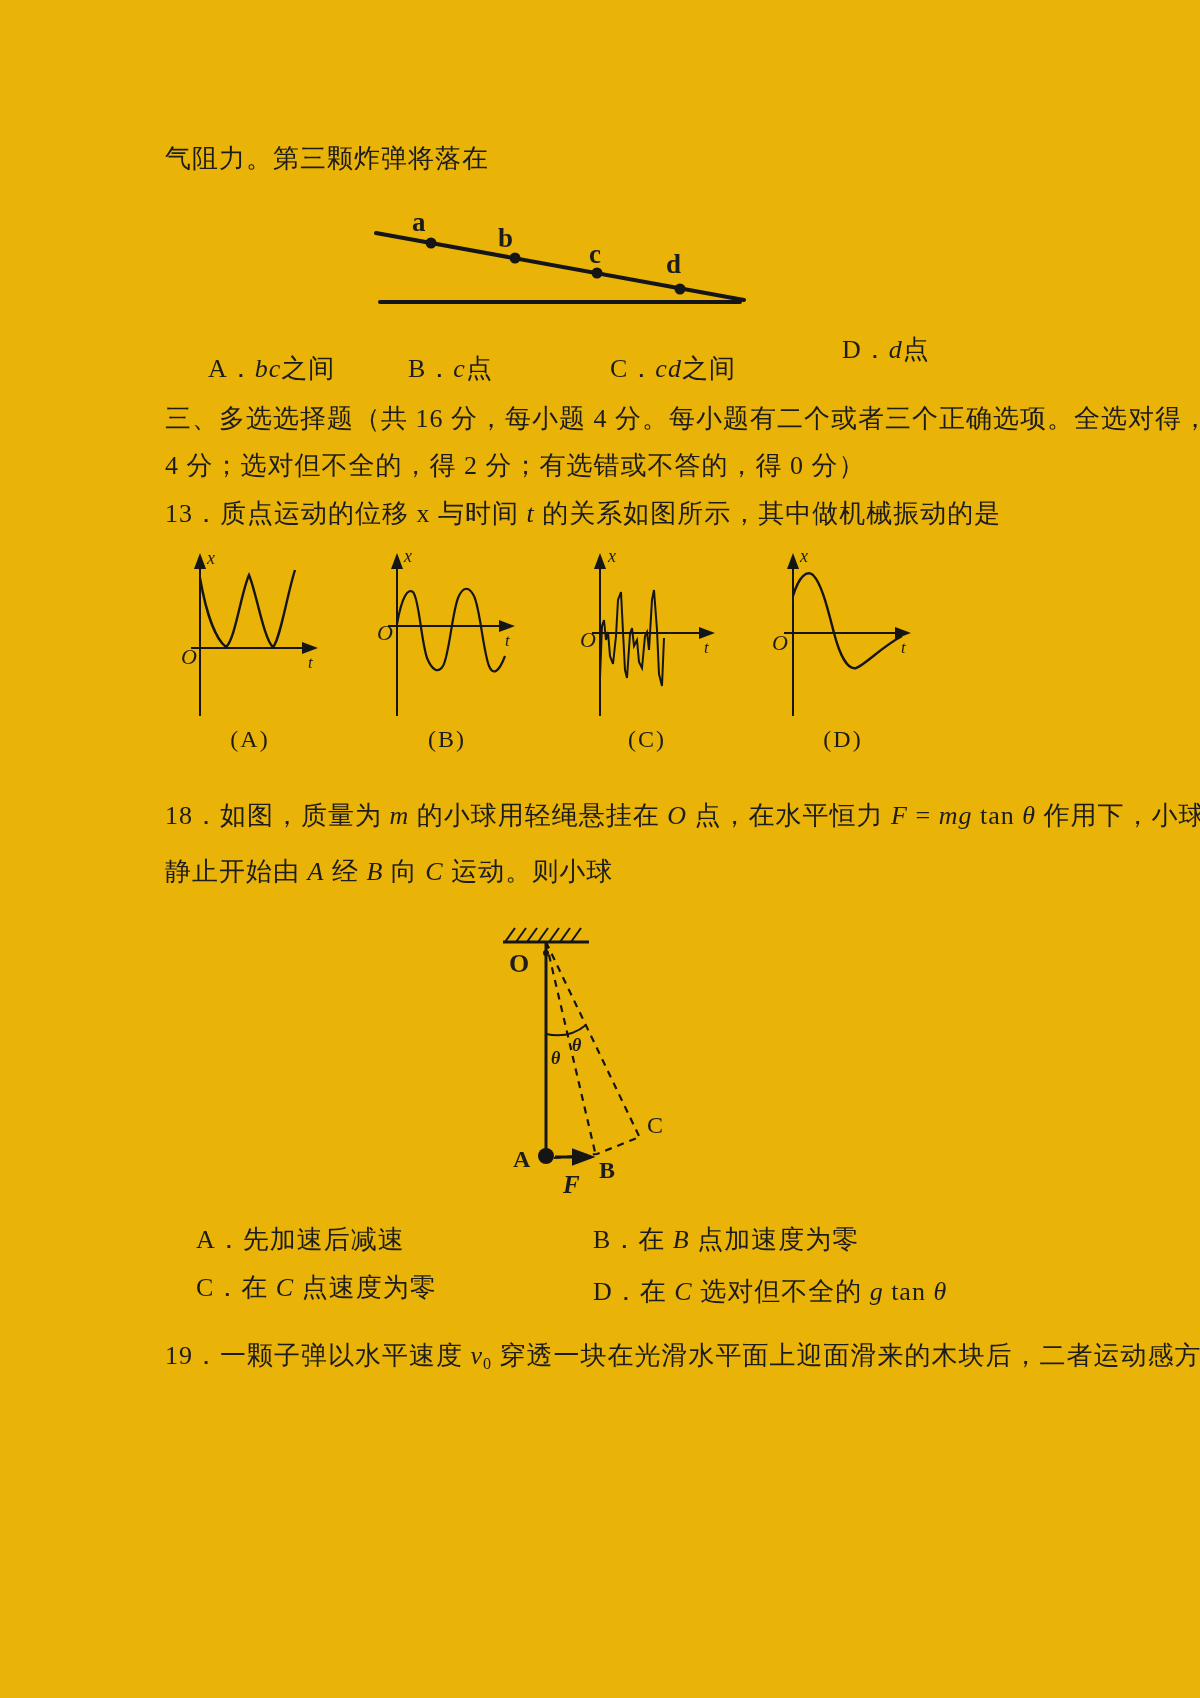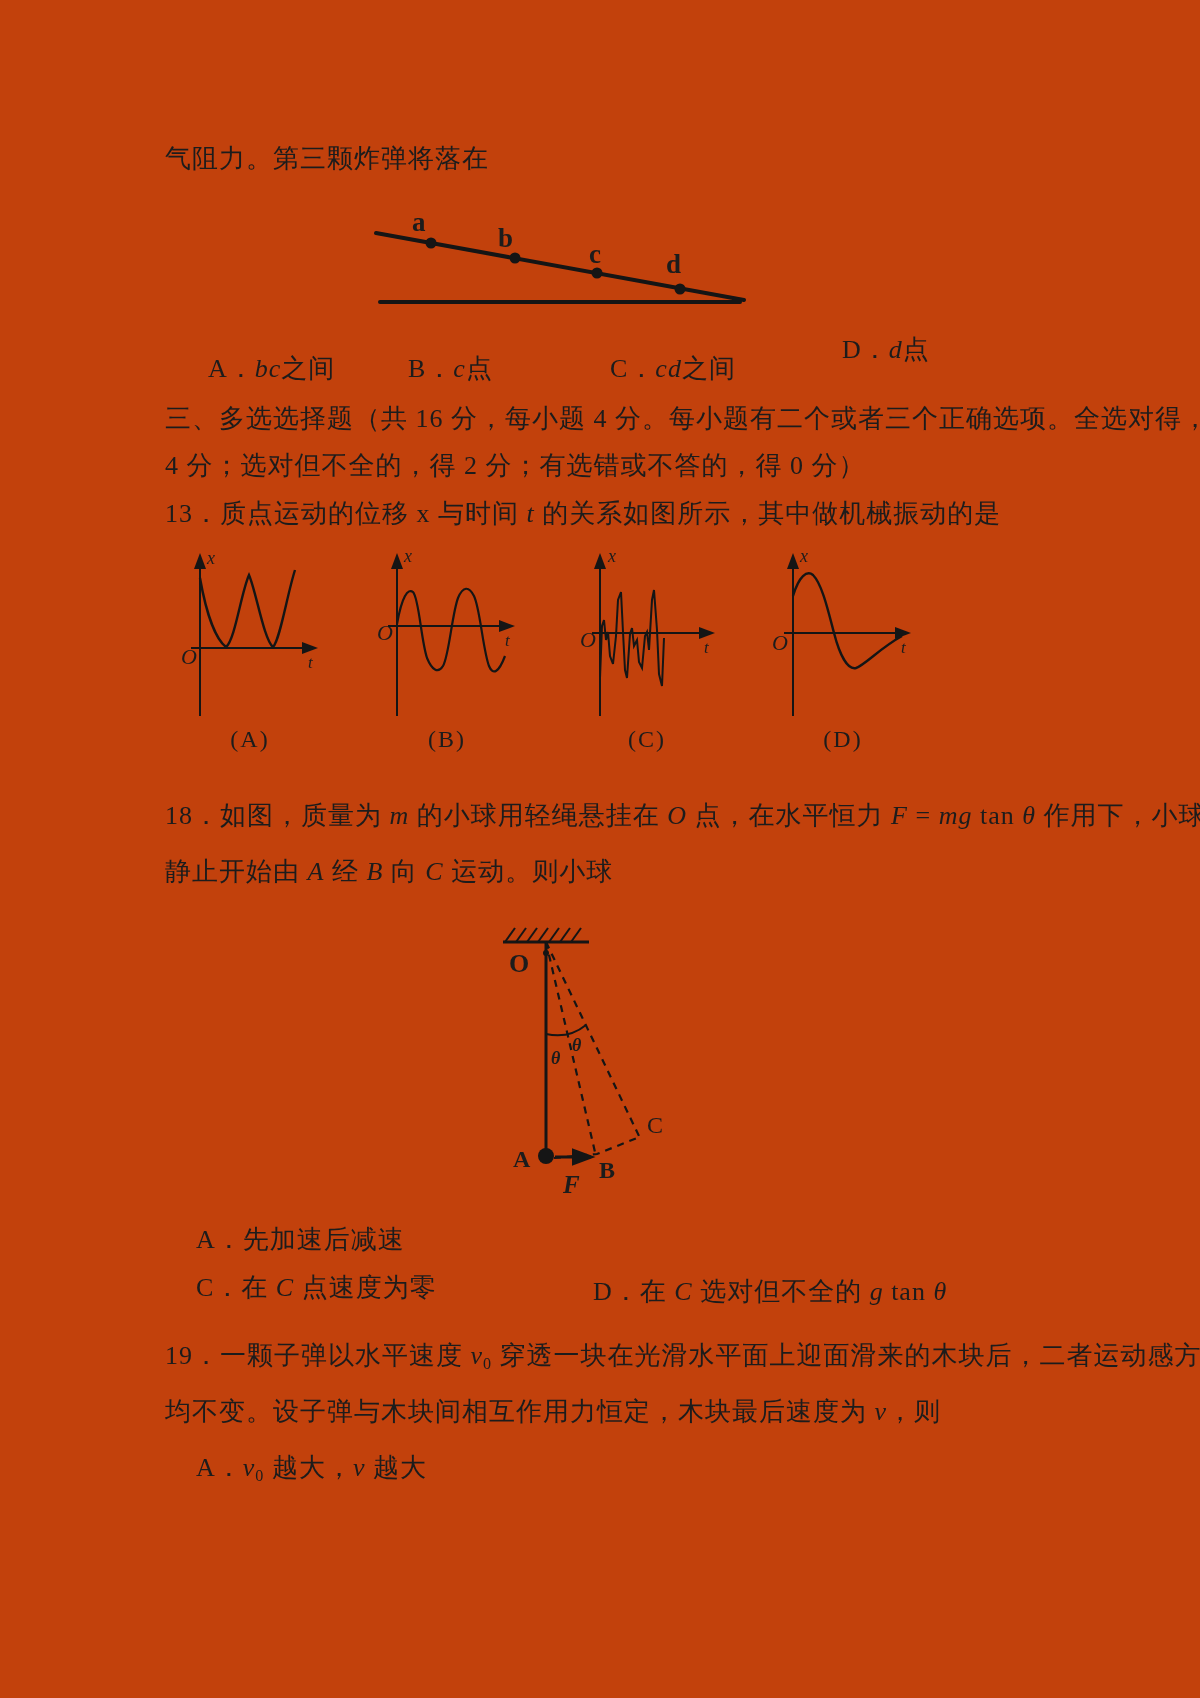--- a/index.html
+++ b/index.html
@@ -1,18 +1,18 @@
 <!DOCTYPE html>
 <html><head>
 <meta charset="utf-8">
 <style>
   html,body{margin:0;padding:0;background:#e8e8e8;}
   .page{
     position:relative;width:1200px;height:1698px;margin:0 auto;
-    background:#c2410c;color:#1c1c1c;
+    background:#eab308;color:#1c1c1c;
     font-family:"Liberation Serif","DejaVu Serif",serif;
     overflow:hidden;
   }
   .line{
     position:absolute;font-size:26px;line-height:32px;
     white-space:nowrap;letter-spacing:1px;
   }
   .it{font-style:italic;}
   .sub{font-size:0.62em;vertical-align:-0.3em;}
   .fig{position:absolute;}
@@ -139,20 +139,19 @@
       <text x="106" y="152" font-size="18" font-style="italic" font-weight="bold">θ</text>
       <text x="127" y="139" font-size="18" font-style="italic" font-weight="bold">θ</text>
       <text x="68" y="255" font-size="24" font-weight="bold">A</text>
       <text x="118" y="281" font-size="25" font-style="italic" font-weight="bold">F</text>
       <text x="154" y="266" font-size="24" font-weight="bold">B</text>
       <text x="202" y="221" font-size="24">C</text>
     </svg>
   </div>
 
   <div class="line" style="left:196px;top:1224px"><span>A．先加速后减速</span></div>
+  <div class="line" style="left:593px;top:1224px"><span>B．在 </span><span class="it">B</span><span> 点加速度为零</span></div>
   <div class="line" style="left:196px;top:1272px"><span>C．在 </span><span class="it">C</span><span> 点速度为零</span></div>
   <div class="line" style="left:593px;top:1276px"><span>D．在 </span><span class="it">C</span><span> 选对但不全的 </span><span class="it">g</span><span> tan </span><span class="it">θ</span></div>
 
   <div class="line" style="left:165px;top:1340px"><span>19．一颗子弹以水平速度 </span><span class="it">v</span><span class="sub">0</span><span> 穿透一块在光滑水平面上迎面滑来的木块后，二者运动感方向</span></div>
-  <div class="line" style="left:165px;top:1396px"><span>均不变。设子弹与木块间相互作用力恒定，木块最后速度为 </span><span class="it">v</span><span>，则</span></div>
-  <div class="line" style="left:196px;top:1452px"><span>A．</span><span class="it">v</span><span class="sub">0</span><span> 越大，</span><span class="it">v</span><span> 越大</span></div>
 
 </div>
 
 </body></html>

